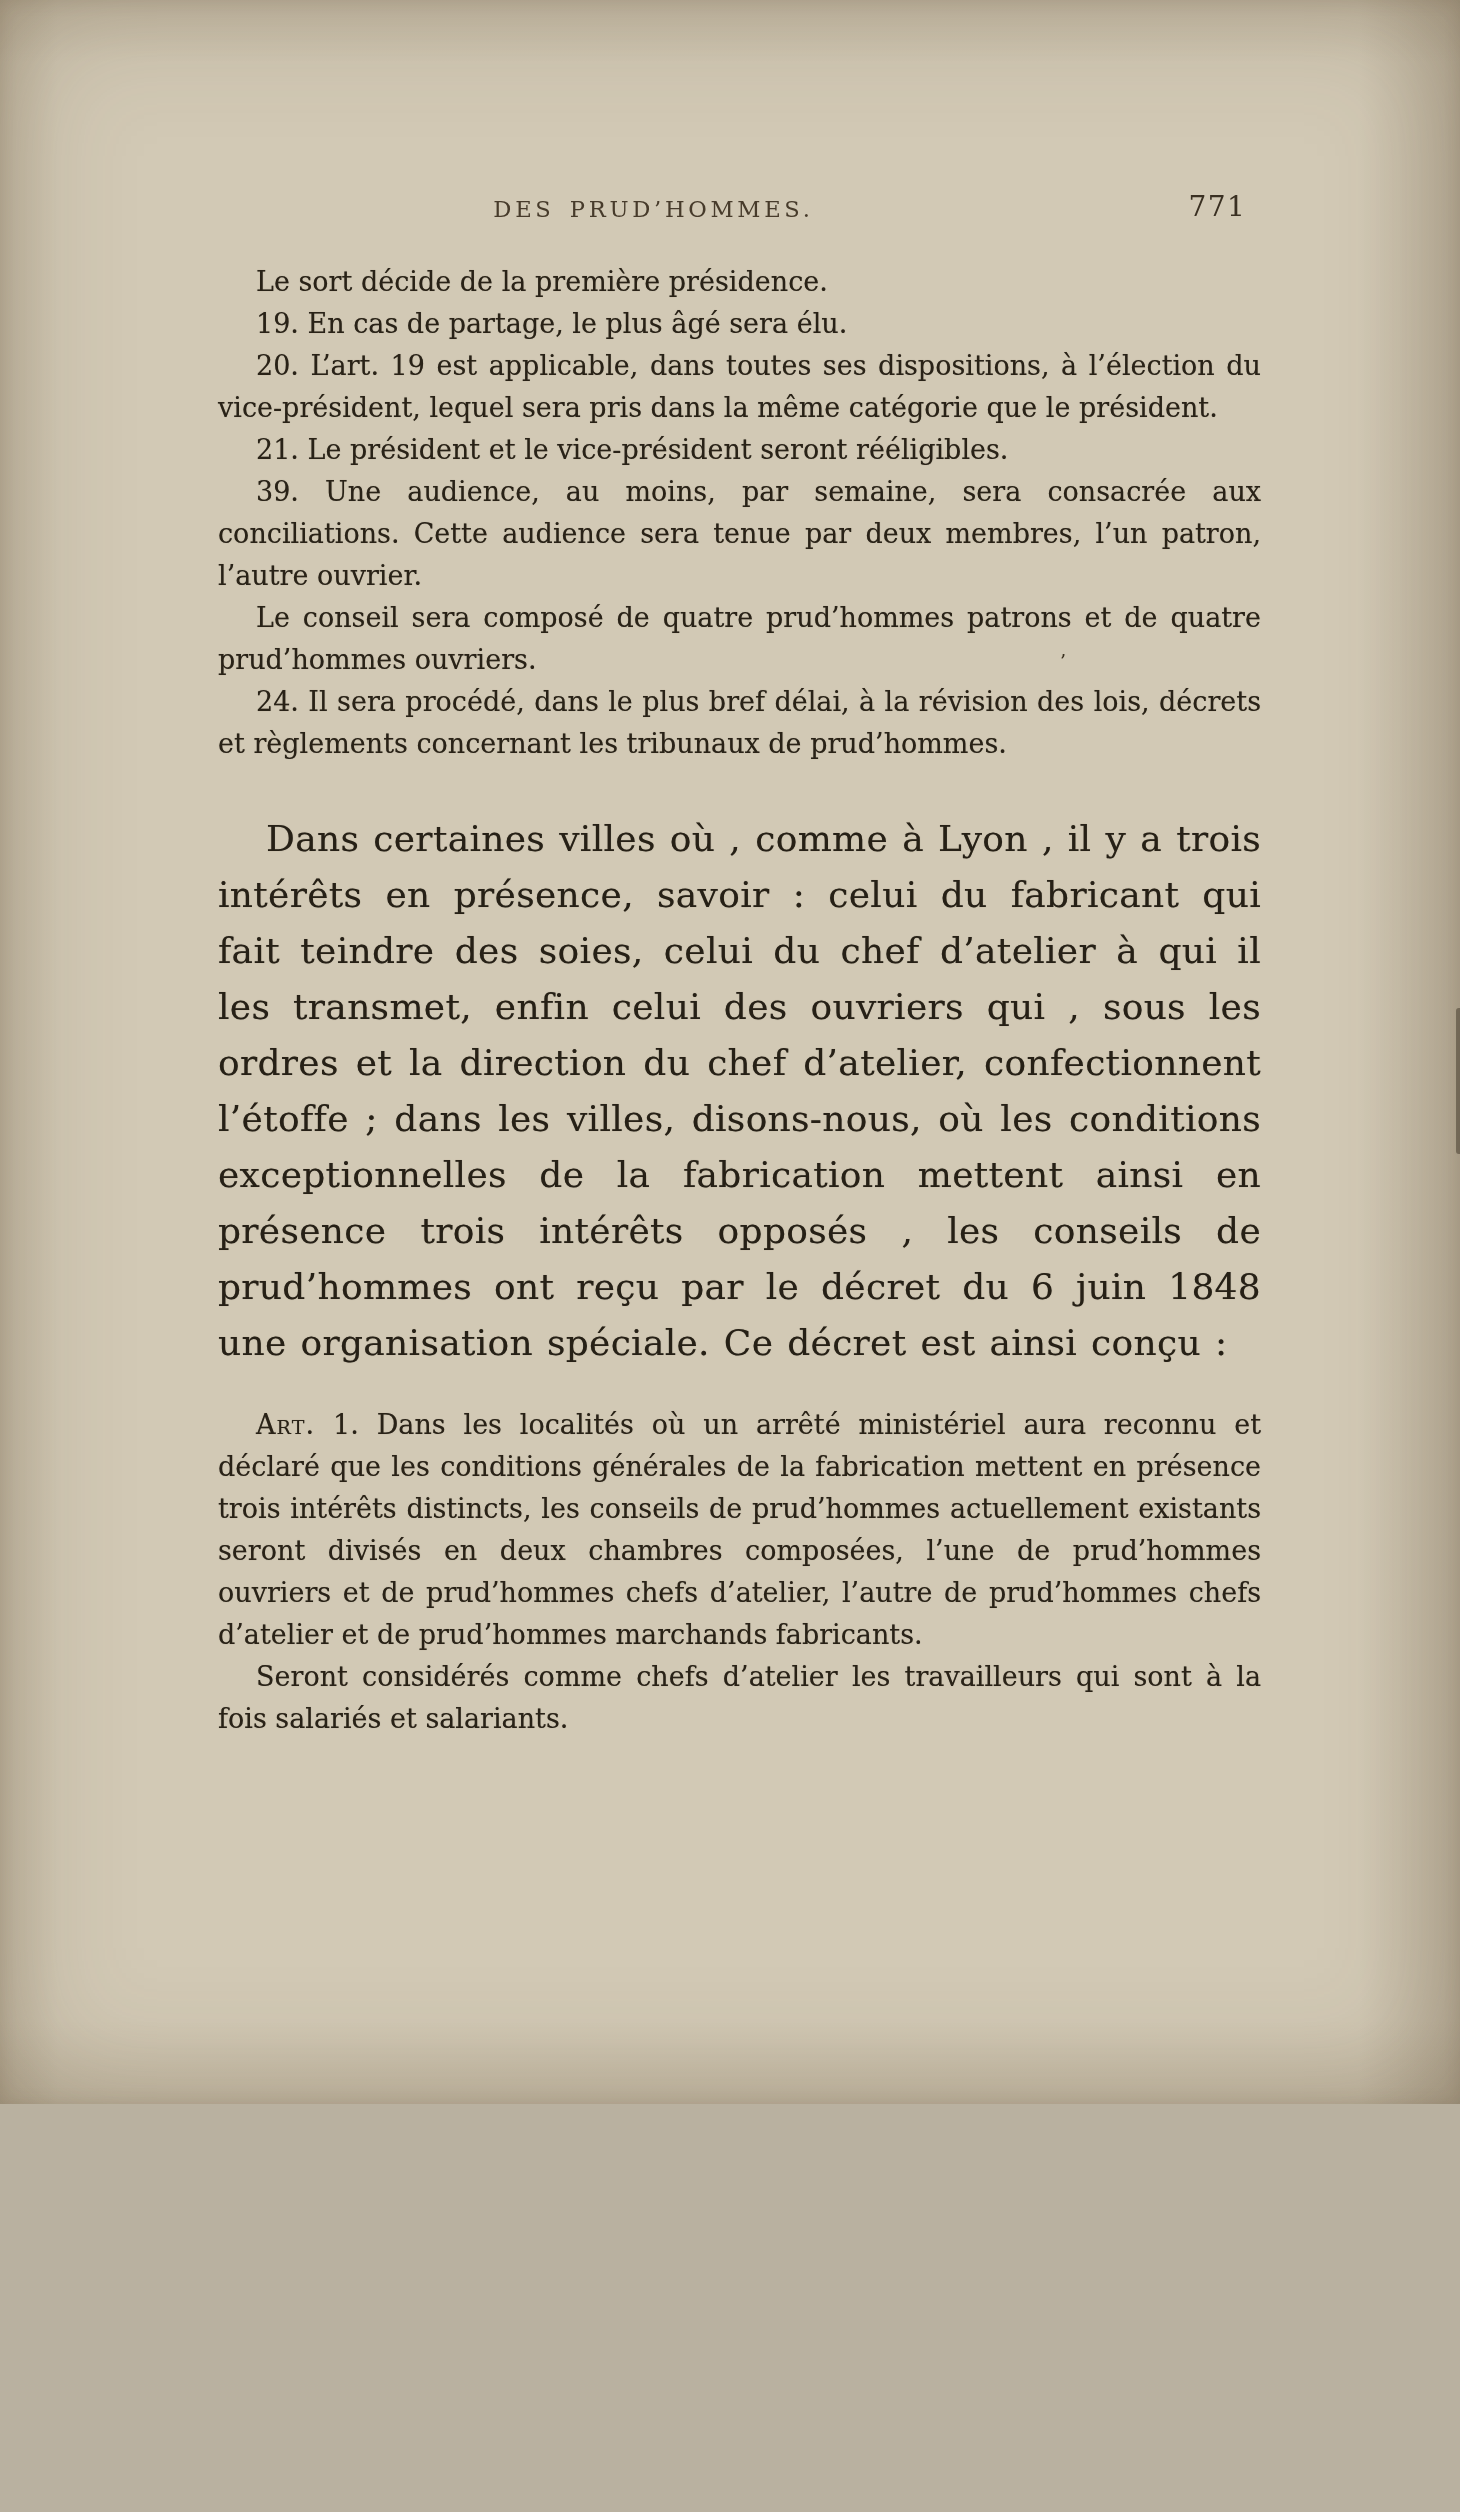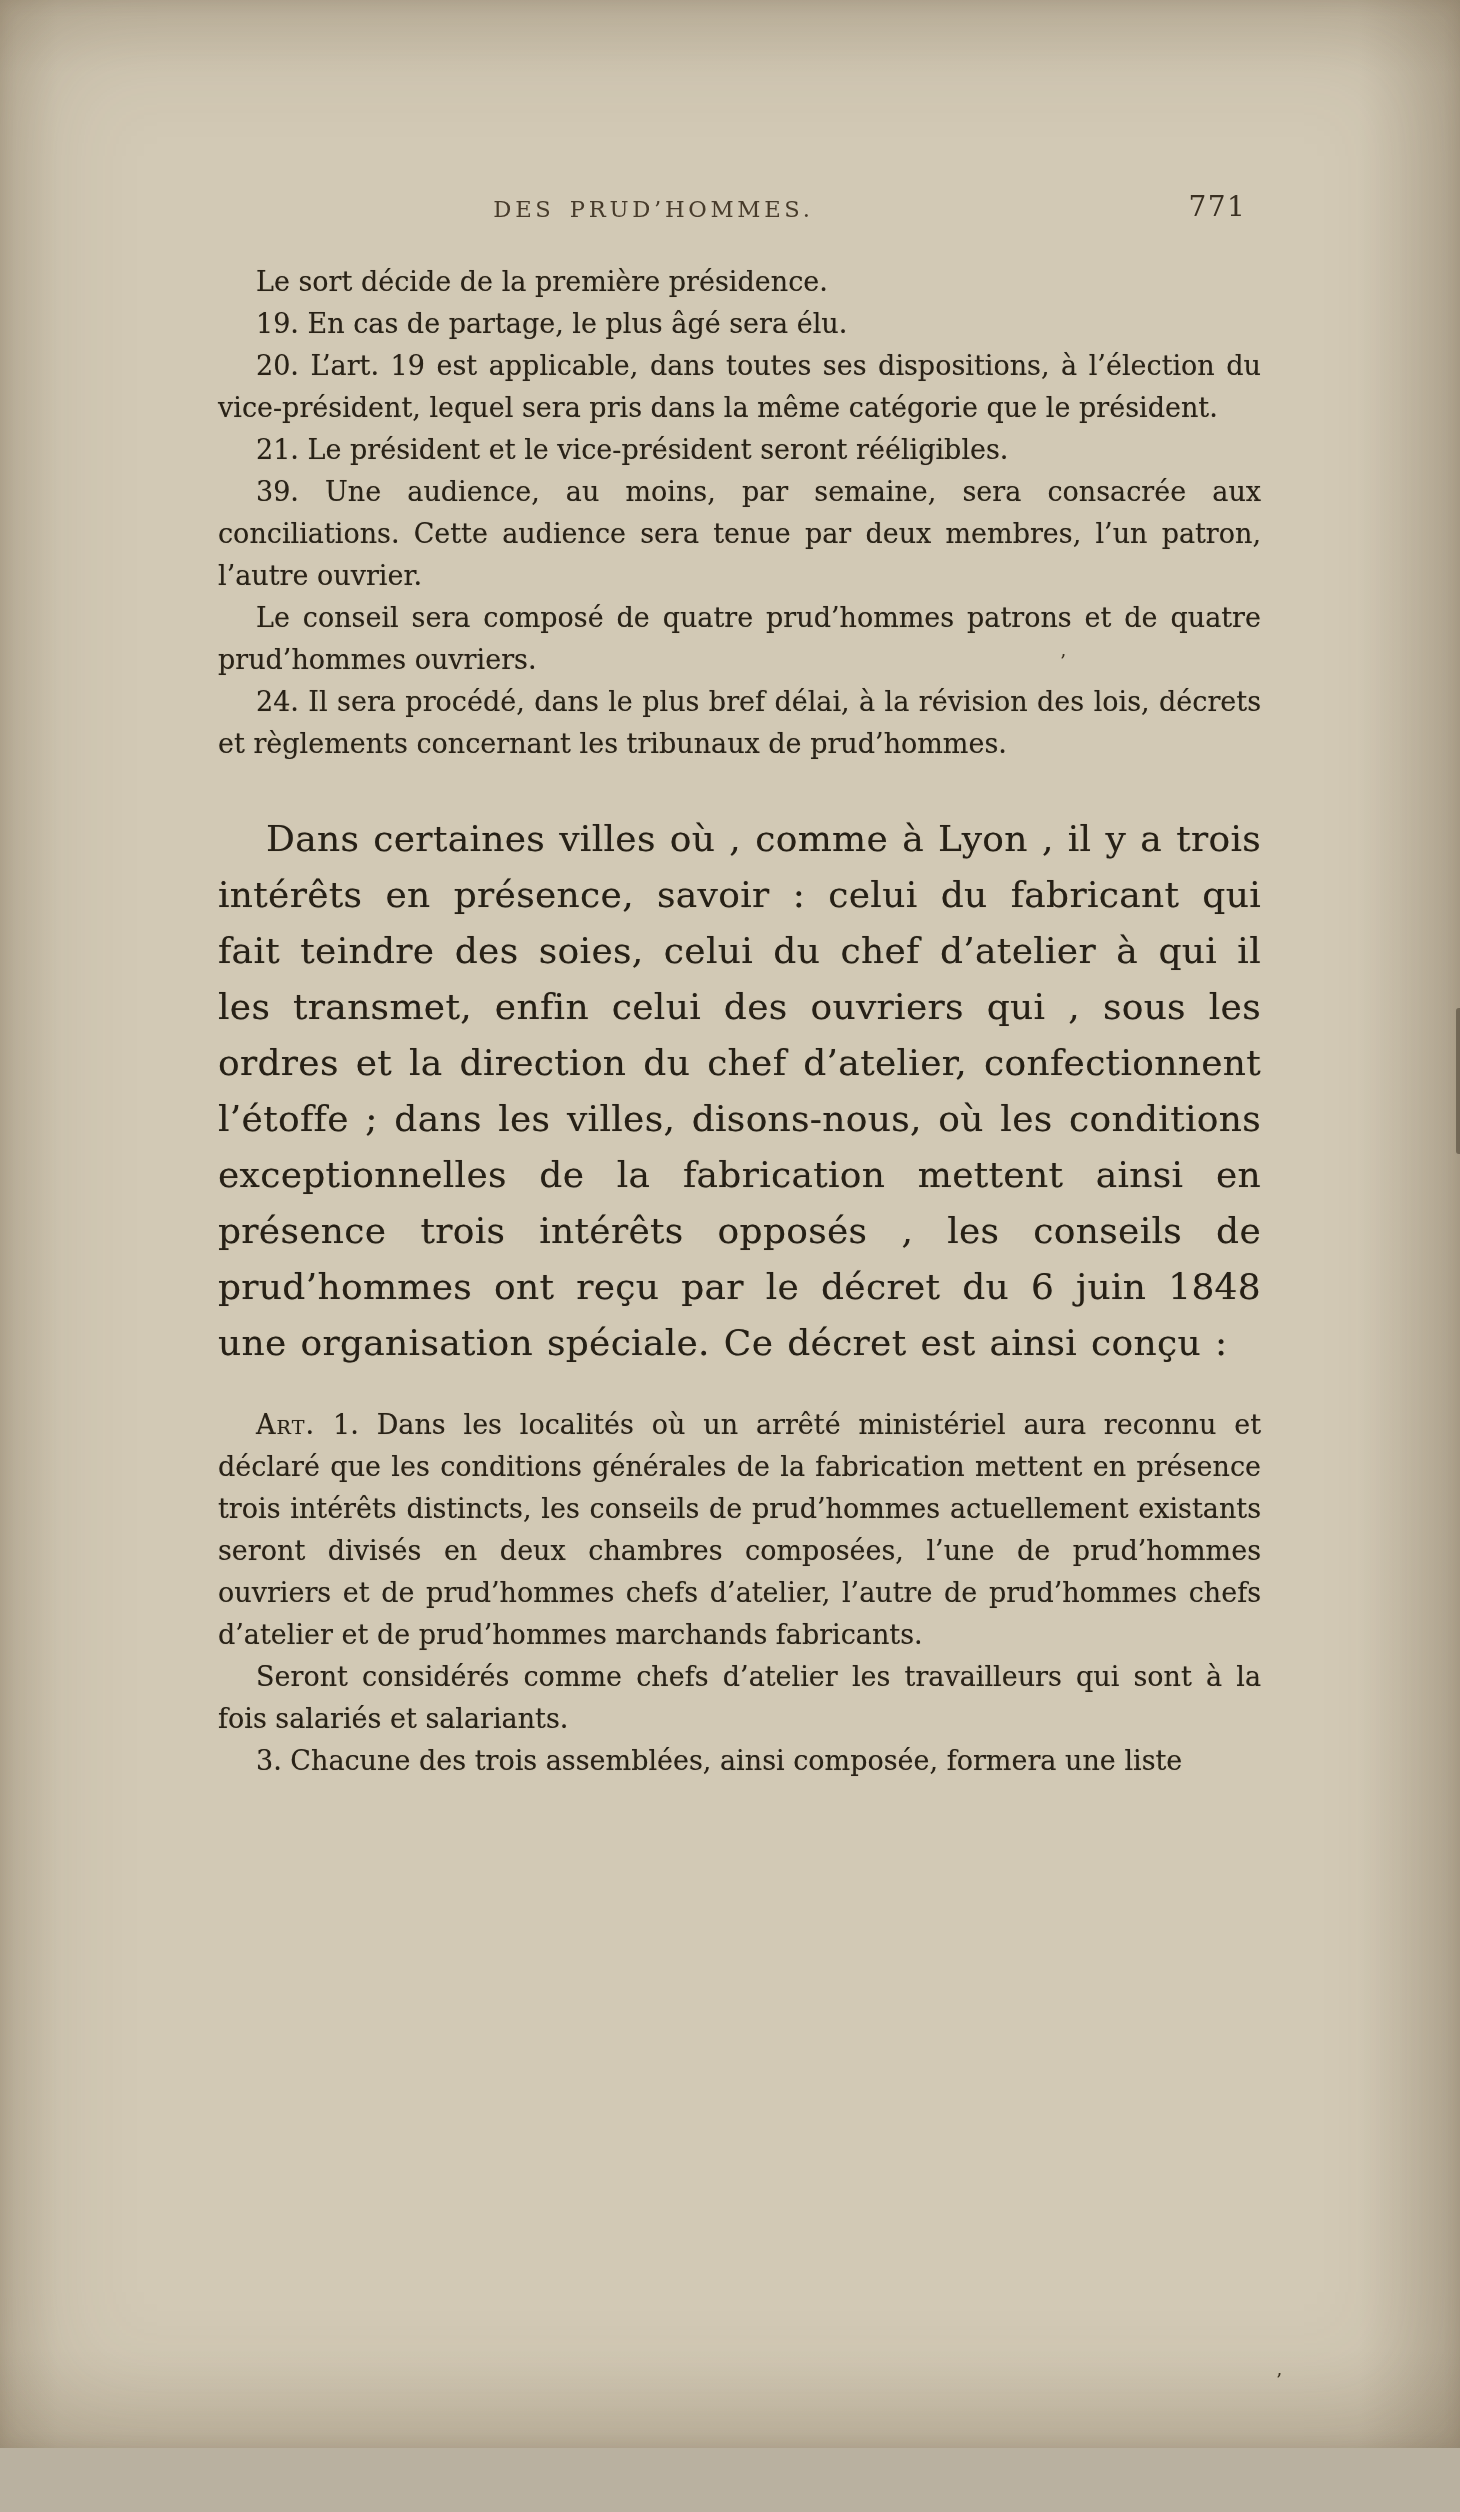--- a/index.html
+++ b/index.html
@@ -8,21 +8,21 @@
   }
   body {
     width: 1461px;
     height: 2512px;
     font-family: "DejaVu Serif", "Liberation Serif", serif;
     background: #b9b1a0;
   }
   .page {
     position: relative;
     width: 1461px;
-    height: 2448px;
+    height: 2104px;
     overflow: hidden;
     color: #292217;
     background:
       linear-gradient(180deg, rgba(118,98,68,0.12) 0%, rgba(0,0,0,0) 3%, rgba(0,0,0,0) 96%, rgba(118,98,68,0.12) 100%),
       linear-gradient(90deg, rgba(118,98,68,0.14) 0%, rgba(0,0,0,0) 4%, rgba(0,0,0,0) 93%, rgba(96,78,52,0.20) 100%),
       #d2c9b5;
     box-shadow: inset 0 0 131px rgba(82,66,43,0.30), inset 0 0 17.5px rgba(82,66,43,0.14);
   }
   .text-block {
     position: absolute;
@@ -116,21 +116,20 @@
       <p>24. Il sera procédé, dans le plus bref délai, à la révision des lois, décrets et règlements concernant les tribunaux de prud’hommes.</p>
     </section>
 
     <section class="commentary">
       <p>Dans certaines villes où , comme à Lyon , il y a trois intérêts en présence, savoir : celui du fabricant qui fait teindre des soies, celui du chef d’atelier à qui il les transmet, enfin celui des ouvriers qui , sous les ordres et la direction du chef d’atelier, confectionnent l’étoffe ; dans les villes, disons-nous, où les conditions exceptionnelles de la fabrication mettent ainsi en présence trois intérêts opposés , les conseils de prud’hommes ont reçu par le décret du 6 juin 1848 une organisation spéciale. Ce décret est ainsi conçu :</p>
     </section>
 
     <section class="decree small">
       <p><span class="smallcaps">Art.</span><span> 1. Dans les localités où un arrêté ministériel aura reconnu et déclaré que les conditions générales de la fabrication mettent en présence trois intérêts distincts, les conseils de prud’hommes actuellement existants seront divisés en deux chambres composées, l’une de prud’hommes ouvriers et de prud’hommes chefs d’atelier, l’autre de prud’hommes chefs d’atelier et de prud’hommes marchands fabricants.</span></p>
       <p>Seront considérés comme chefs d’atelier les travailleurs qui sont à la fois salariés et salariants.</p>
-      <p>3. Chacune des trois assemblées, ainsi composée, formera une liste</p>
     </section>
 
   </div>
 
   <span class="speck speck-right">’</span>
   <span class="speck speck-bottom">’</span>
   <div class="edge-mark"></div>
 
 </div>
 

